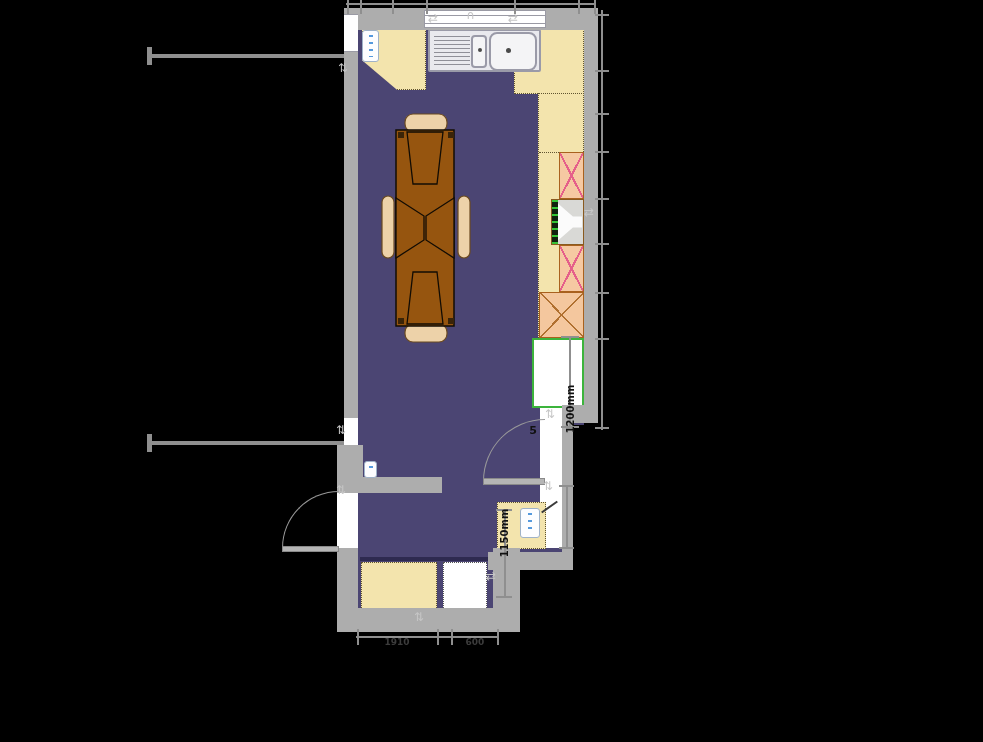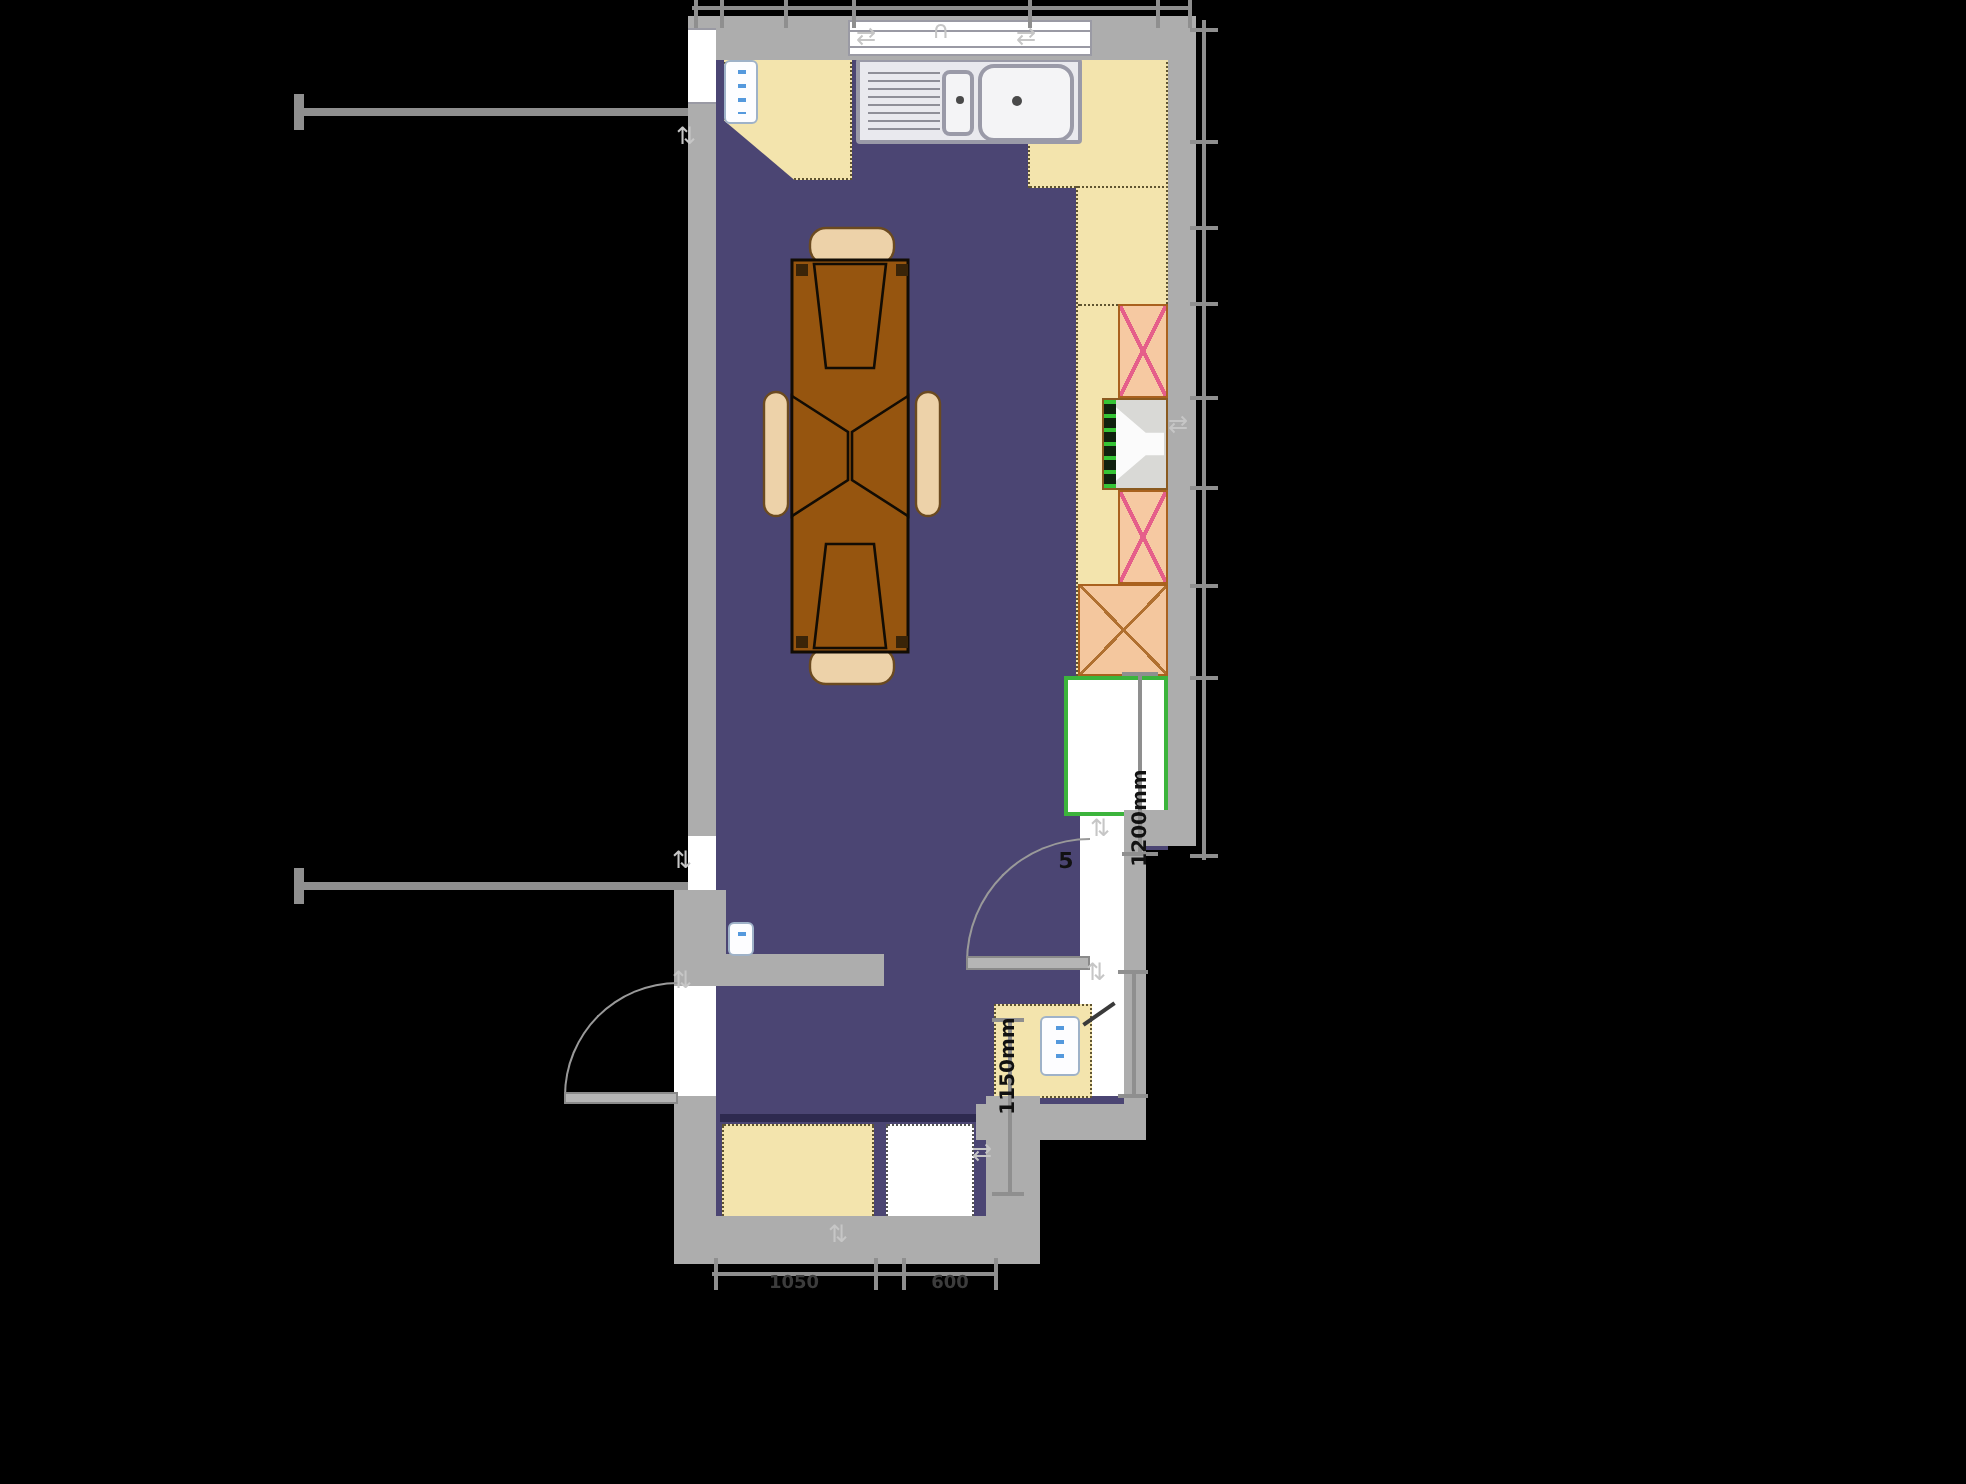--- a/index.html
+++ b/index.html
@@ -175,21 +175,21 @@
 
   <div class="abs dimline" style="left:356px;top:636px;width:143px;height:2px;"></div>
   <div class="abs tick" style="left:357px;top:629px;width:2px;height:16px;"></div>
   <div class="abs tick" style="left:437px;top:629px;width:2px;height:16px;"></div>
   <div class="abs tick" style="left:451px;top:629px;width:2px;height:16px;"></div>
   <div class="abs tick" style="left:497px;top:629px;width:2px;height:16px;"></div>
 
   <div class="abs dimtext vtext" style="left:541px;top:403px;width:60px;">1200mm</div>
   <div class="abs dimtext vtext" style="left:475px;top:527px;width:60px;">1150mm</div>
   <div class="abs dimtext" style="left:526px;top:425px;width:14px;font-size:11px;">5</div>
-  <div class="abs dimfaint" style="left:377px;top:637px;width:40px;">1050</div>
+  <div class="abs dimfaint" style="left:377px;top:637px;width:40px;">1910</div>
   <div class="abs dimfaint" style="left:455px;top:637px;width:40px;">600</div>
 
   <span class="abs arrow" style="left:428px;top:12px;">⇄</span>
   <span class="abs arrow" style="left:466px;top:9px;">∩</span>
   <span class="abs arrow" style="left:508px;top:12px;">⇄</span>
   <span class="abs arrow" style="left:338px;top:62px;">⇅</span>
   <span class="abs arrow" style="left:336px;top:424px;">⇅</span>
   <span class="abs arrow" style="left:336px;top:484px;">⇅</span>
   <span class="abs arrow" style="left:414px;top:611px;">⇅</span>
   <span class="abs arrow" style="left:545px;top:408px;">⇅</span>

